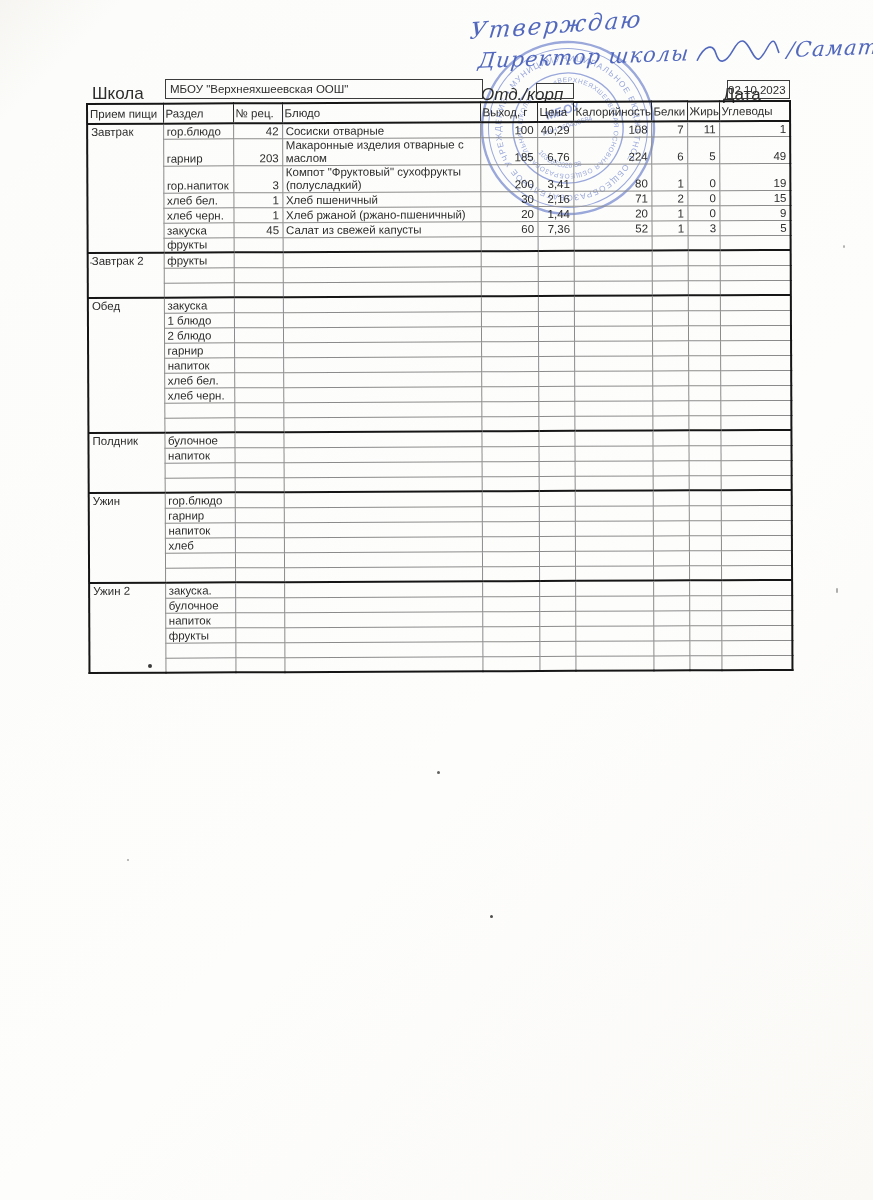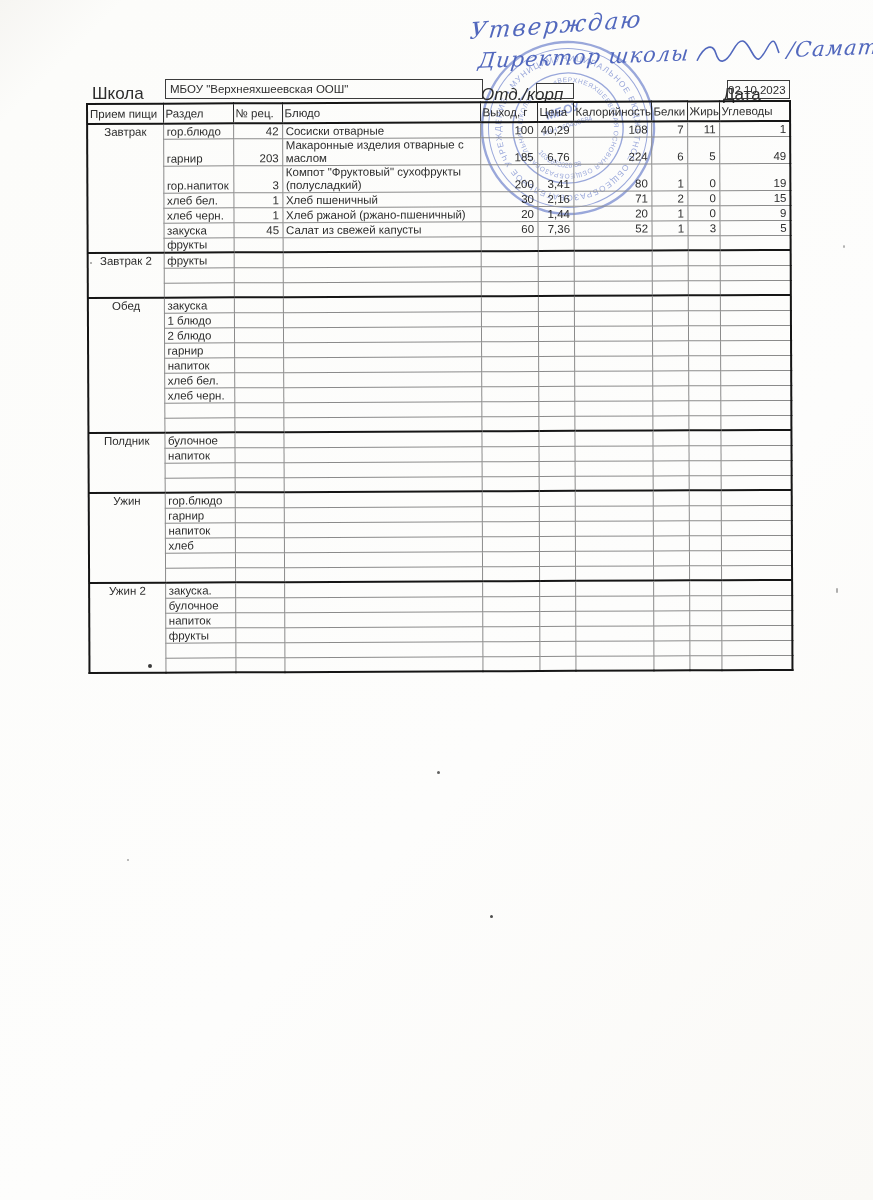--- a/index.html
+++ b/index.html
@@ -32,21 +32,21 @@
   
   .tilt{position:absolute;left:86px;top:103px;transform:rotate(-.25deg);transform-origin:0 0;}
   table{border-collapse:collapse;table-layout:fixed;width:703px;
         border:2.4px solid #161616;font-size:11.5px;}
   th{border:1.6px solid #242424;border-bottom:2.2px solid #161616;height:18px;
      font-weight:normal;padding:0 2px;text-align:left;overflow:hidden;white-space:nowrap;}
   td{border:1px solid #8b8b8b;padding:0 3px;vertical-align:bottom;line-height:13px;
      overflow:hidden;}
   tr{height:15px;}
   thead tr{height:19px;}
-  td.meal{vertical-align:top;line-height:14px;text-align:center;}
+  td.meal{vertical-align:top;line-height:14px;}
   td.num{text-align:right;}
   tr.sec-start td{border-top:2.2px solid #161616;}
   
   .speck{position:absolute;background:#3a3a3a;border-radius:50%;}
 </style>
 </head>
 <body>
 
 <div class="page">
 

